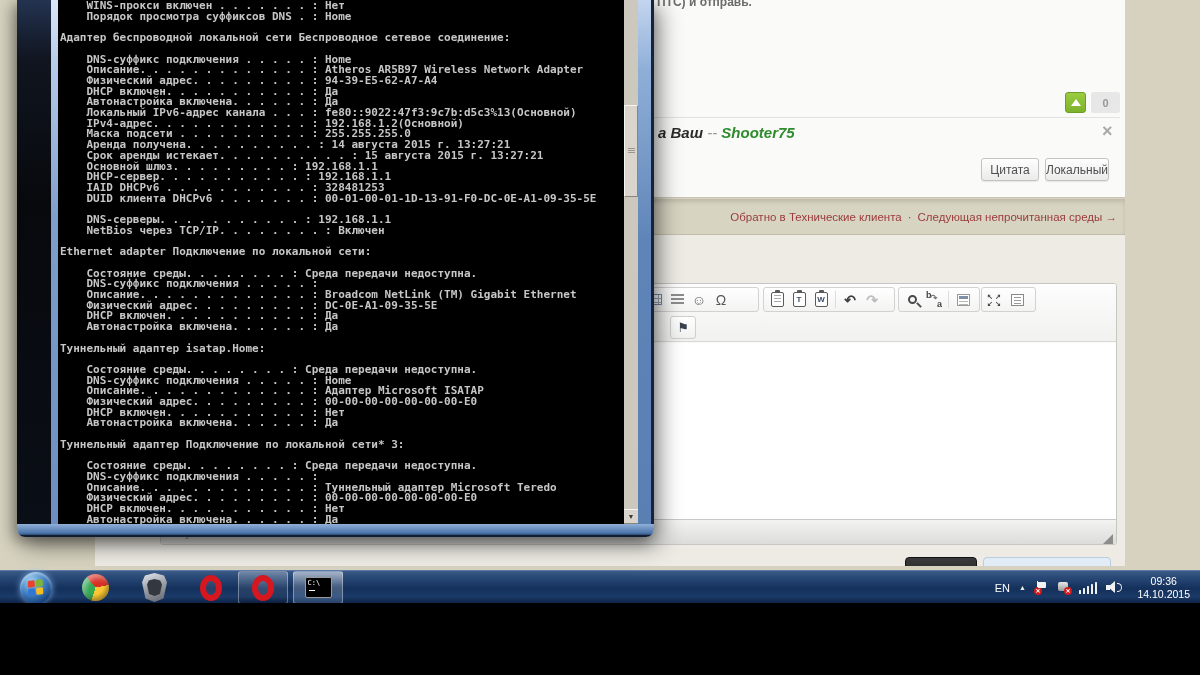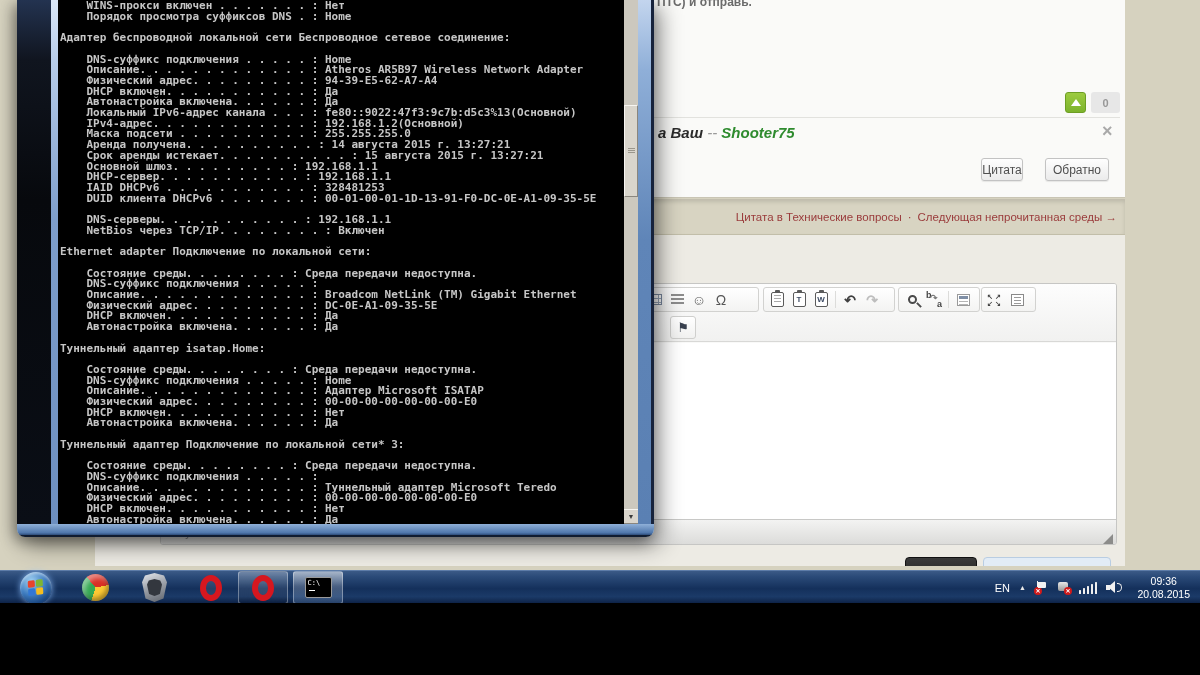--- a/index.html
+++ b/index.html
@@ -28,21 +28,21 @@
   .signature { position:absolute; left:563px; top:124px; font-size:15px; font-style:italic; font-weight:bold; }
   .sig-prefix { color:#2b2b2b; }
   .sig-sep { color:#9a9a9a; font-weight:normal; }
   .sig-user { color:#2e8b2e; }
   .close-x { position:absolute; left:1007px; top:122px; color:#a9a9a9; font-size:18px; font-weight:bold;
              line-height:18px; cursor:pointer; }
   .post-btn { position:absolute; top:158px; height:23px; border:1px solid #c3c3c3; border-radius:3px;
               background:linear-gradient(#fefefe,#ebebeb); color:#4f4f4f; font-size:12px;
               display:flex; align-items:center; justify-content:center; cursor:pointer;
               box-shadow:0 1px 1px rgba(0,0,0,.08); }
-  .btn-quote { left:886px; width:42px; }
+  .btn-quote { left:886px; width:58px; }
   .btn-reply { left:950px; width:64px; }
 
   .nav-strip { position:absolute; left:0; top:199px; width:1030px; height:36px;
                background:#d8d4c2; border-bottom:1px solid #c2bea9;
                box-shadow:inset 0 3px 4px rgba(0,0,0,.12);
                display:flex; align-items:center; justify-content:flex-end; padding-right:8px;
                font-size:11.5px; color:#9a3b3b; }
   .nav-strip a { color:#9a3b3b; text-decoration:none; cursor:pointer; }
   .nav-sep { margin:0 6px; color:#9a3b3b; }
 
@@ -207,25 +207,25 @@
             <span class="upvote-arrow"></span>
           </div>
           <div class="vote-badge">0</div>
         </div>
         <div class="post-divider"></div>
         <div class="signature">
           <span class="sig-prefix">а Ваш</span><span class="sig-sep"> -- </span><span class="sig-user">Shooter75</span>
         </div>
         <div class="close-x">×</div>
         <div class="post-btn btn-quote">Цитата</div>
-        <div class="post-btn btn-reply">Обратно</div>
+        <div class="post-btn btn-reply">Локальный</div>
       </div>
 
       <div class="nav-strip">
-        <a>Цитата в Технические вопросы</a>
+        <a>Обратно в Технические клиента</a>
         <span class="nav-sep">·</span>
         <a>Следующая непрочитанная среды →</a>
       </div>
 
       <div class="reply-section">
         <div class="editor-card">
           <div class="ed-toolbar">
 
             <div class="tb-group" style="left:480px; width:118px;">
               <div class="tb-btn">
@@ -416,19 +416,19 @@
             <span class="nb4"></span>
             <span class="nb5"></span>
           </span>
         <span class="tray-vol">
             <span class="vbox"></span>
             <span class="vcone"></span>
             <span class="varc"></span>
           </span>
         <div class="tray-clock">
           <div>09:36</div>
-          <div>20.08.2015</div>
+          <div>14.10.2015</div>
         </div>
       </div>
     </div>
 
   </div>
 </div>
 
 </body></html>

